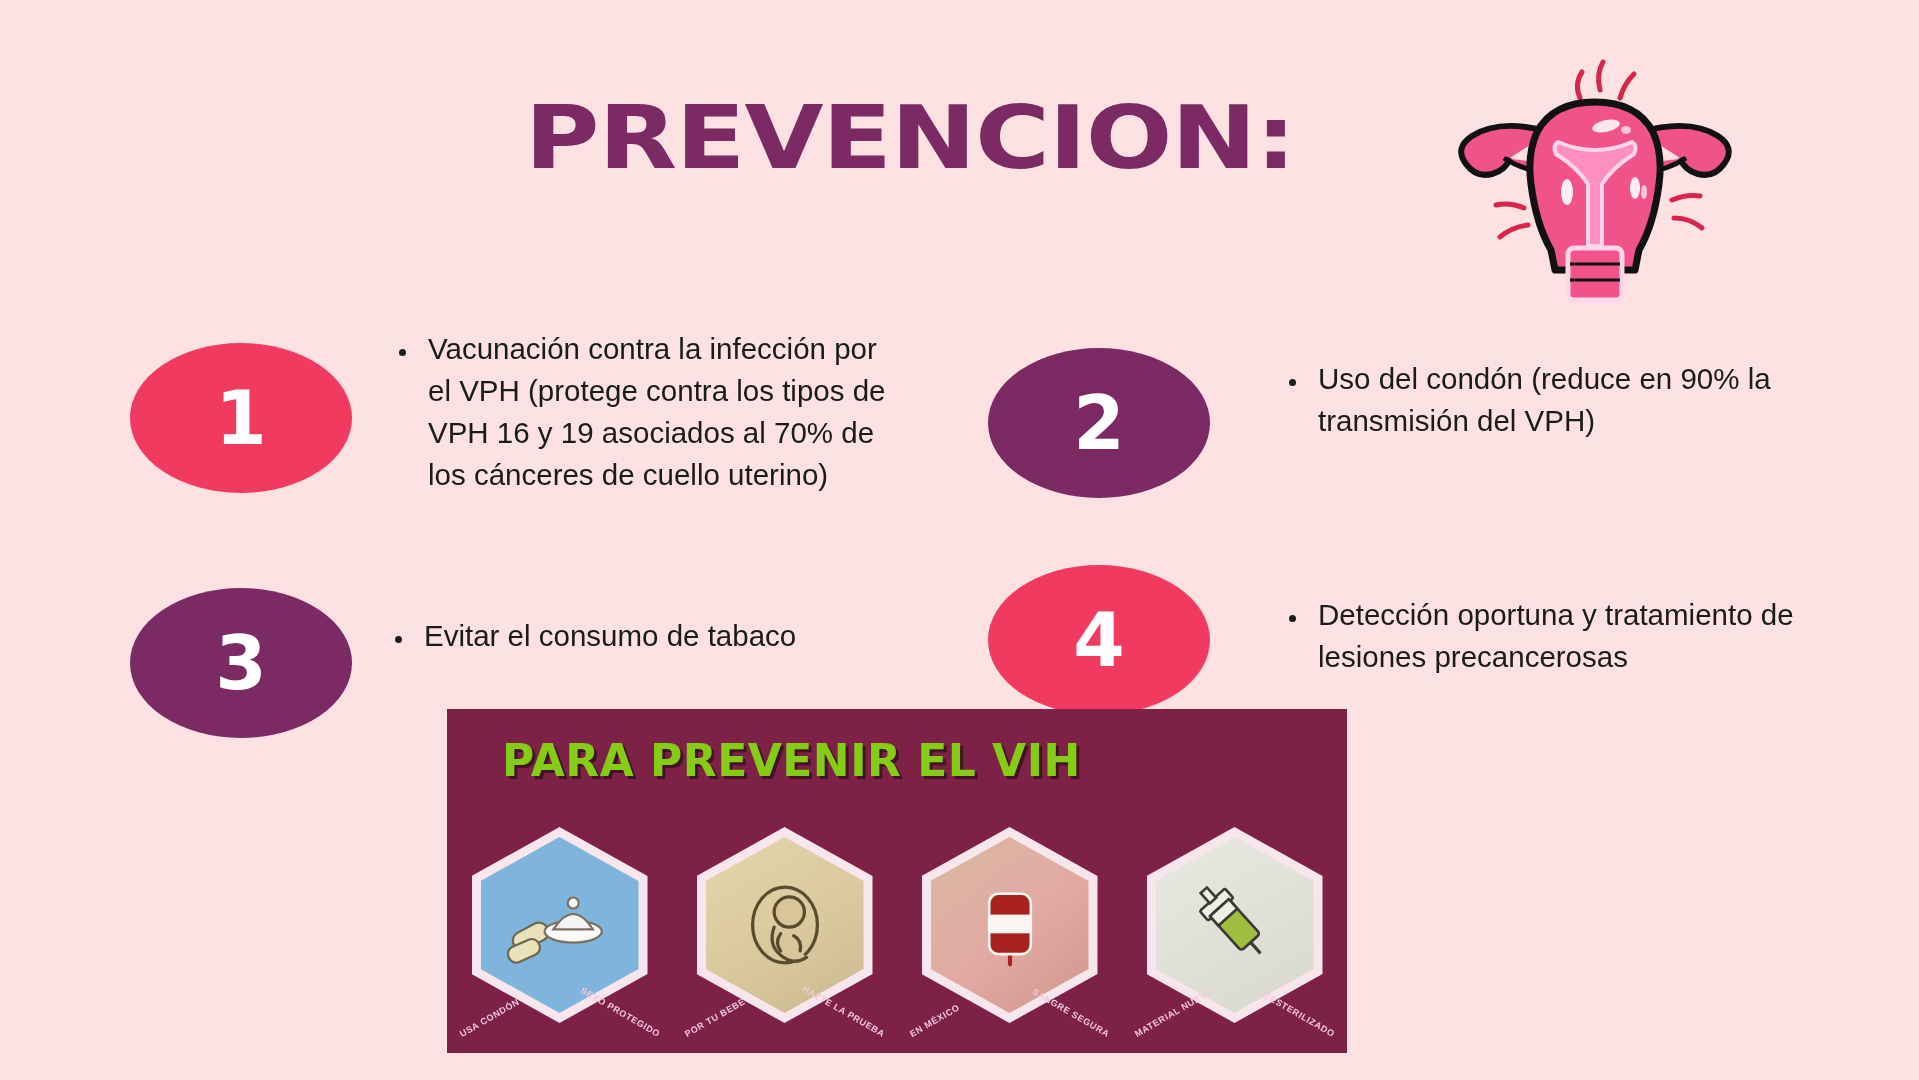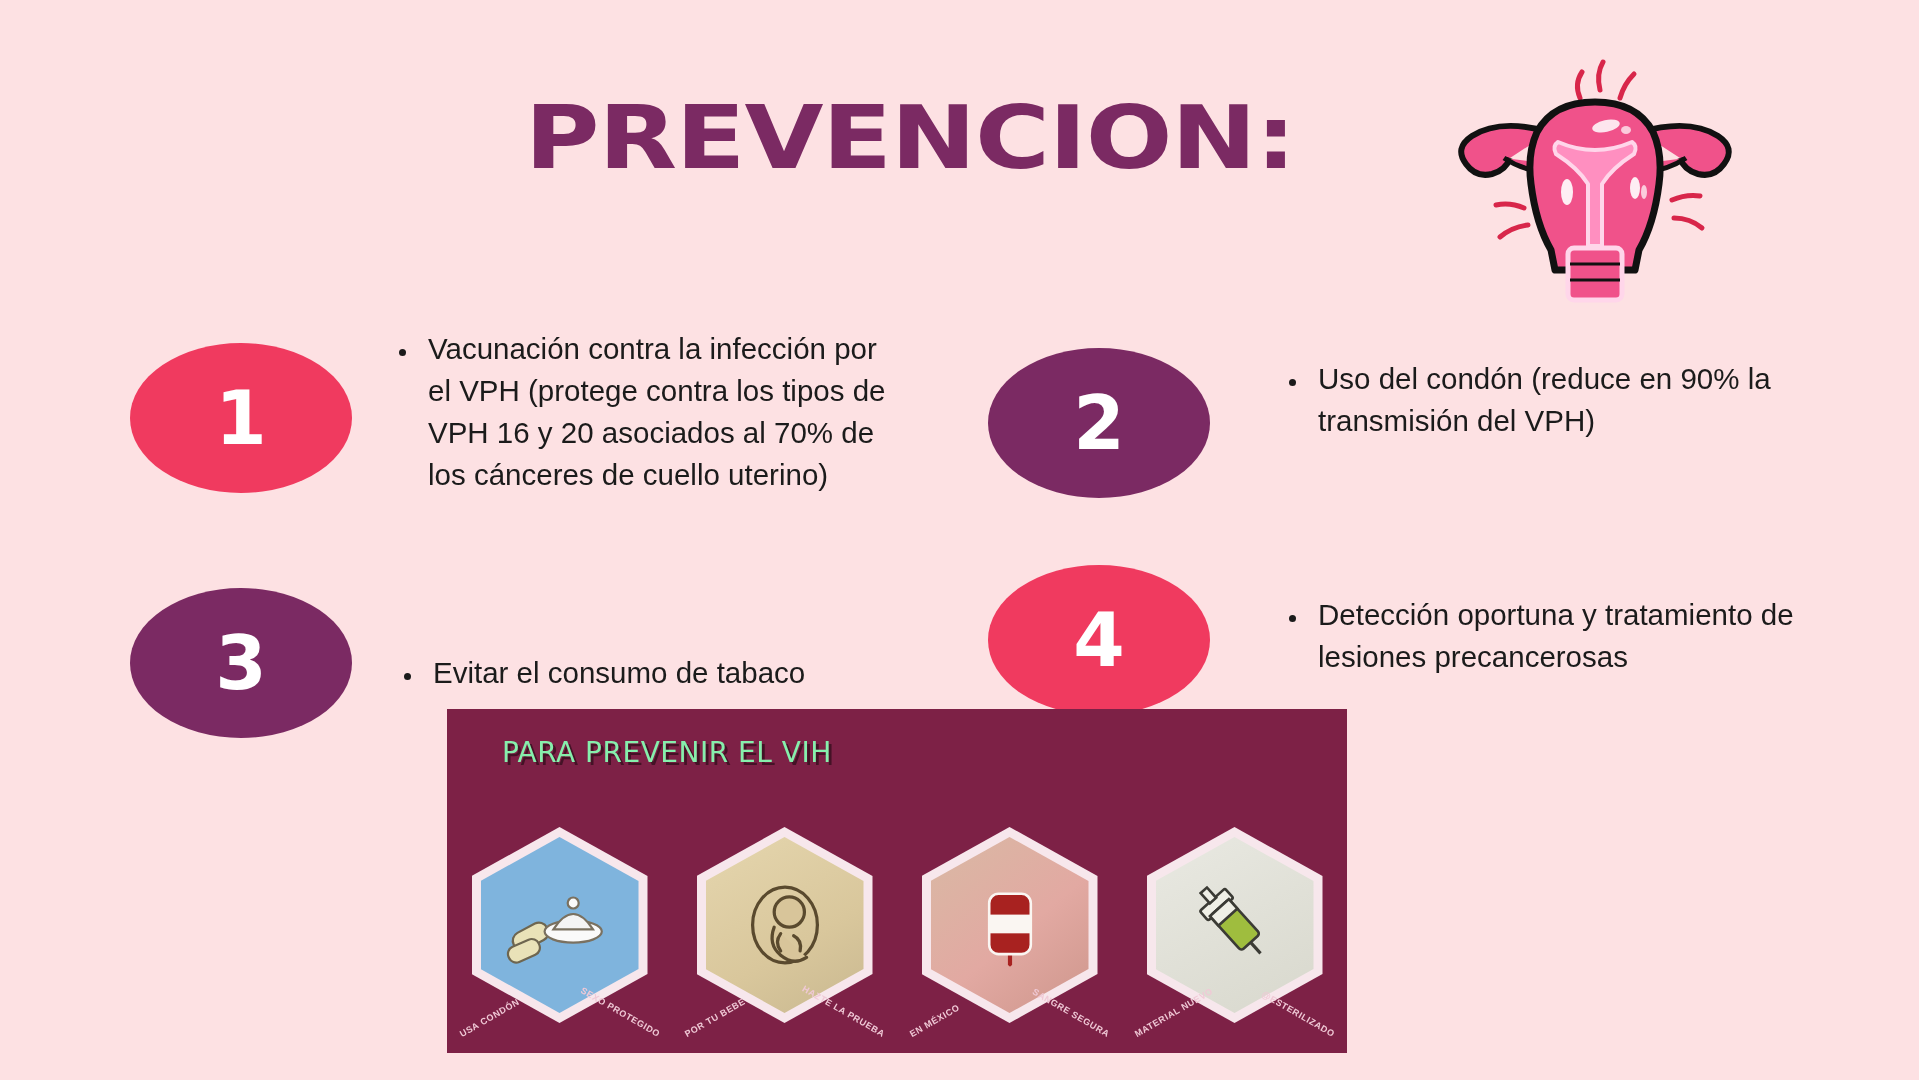--- a/index.html
+++ b/index.html
@@ -79,21 +79,21 @@
   .bullet-block ul {
     margin: 0;
     padding-left: 30px;
     list-style: disc;
   }
   .bullet-block li::marker { font-size: 24px; }
   .bullet-block li { padding-left: 8px; }
 
   .text-1 { left: 390px; top: 328px; width: 500px; }
   .text-2 { left: 1280px; top: 358px; width: 500px; }
-  .text-3 { left: 395px; top: 615px; width: 480px; margin-top: 37px; }
+  .text-3 { left: 386px; top: 615px; width: 480px; }
   .text-4 { left: 1280px; top: 558px; width: 520px; margin-top: 36px; }
 
   
   .banner {
     position: absolute;
     left: 447px;
     top: 709px;
     width: 900px;
     height: 344px;
     background: #7D2146;
@@ -102,24 +102,24 @@
   .banner-head {
     position: absolute;
     left: 55px;
     top: 22px;
     display: flex;
     align-items: flex-start;
     gap: 26px;
   }
   .banner-title {
     font-family: "DejaVu Sans", sans-serif;
-    font-weight: 400;
-    font-size: 28px;
+    font-weight: 700;
+    font-size: 44px;
     line-height: 1;
-    color: #86efac;
+    color: #84cc16;
     letter-spacing: 0.5px;
     text-shadow: 3px 3px 0 rgba(0,0,0,0.45);
     white-space: nowrap;
     padding-top: 8px;
   }
   .banner-sub {
     font-family: "DejaVu Sans", sans-serif;
     font-weight: 700;
     font-size: 34px;
     line-height: 1.06;
@@ -235,21 +235,21 @@
   <div class="badge badge-3">
     <span>3</span>
   </div>
 
   <div class="badge badge-4">
     <span>4</span>
   </div>
 
   <div class="bullet-block text-1">
     <ul>
-        <li>Vacunación contra la infección por el VPH (protege contra los tipos de VPH 16 y 20 asociados al 70% de los cánceres de cuello uterino)</li>
+        <li>Vacunación contra la infección por el VPH (protege contra los tipos de VPH 16 y 19 asociados al 70% de los cánceres de cuello uterino)</li>
       </ul>
   </div>
   <div class="bullet-block text-2">
     <ul>
         <li>Uso del condón (reduce en 90% la transmisión del VPH)</li>
       </ul>
   </div>
   <div class="bullet-block text-3">
     <ul>
         <li>Evitar el consumo de tabaco</li>

